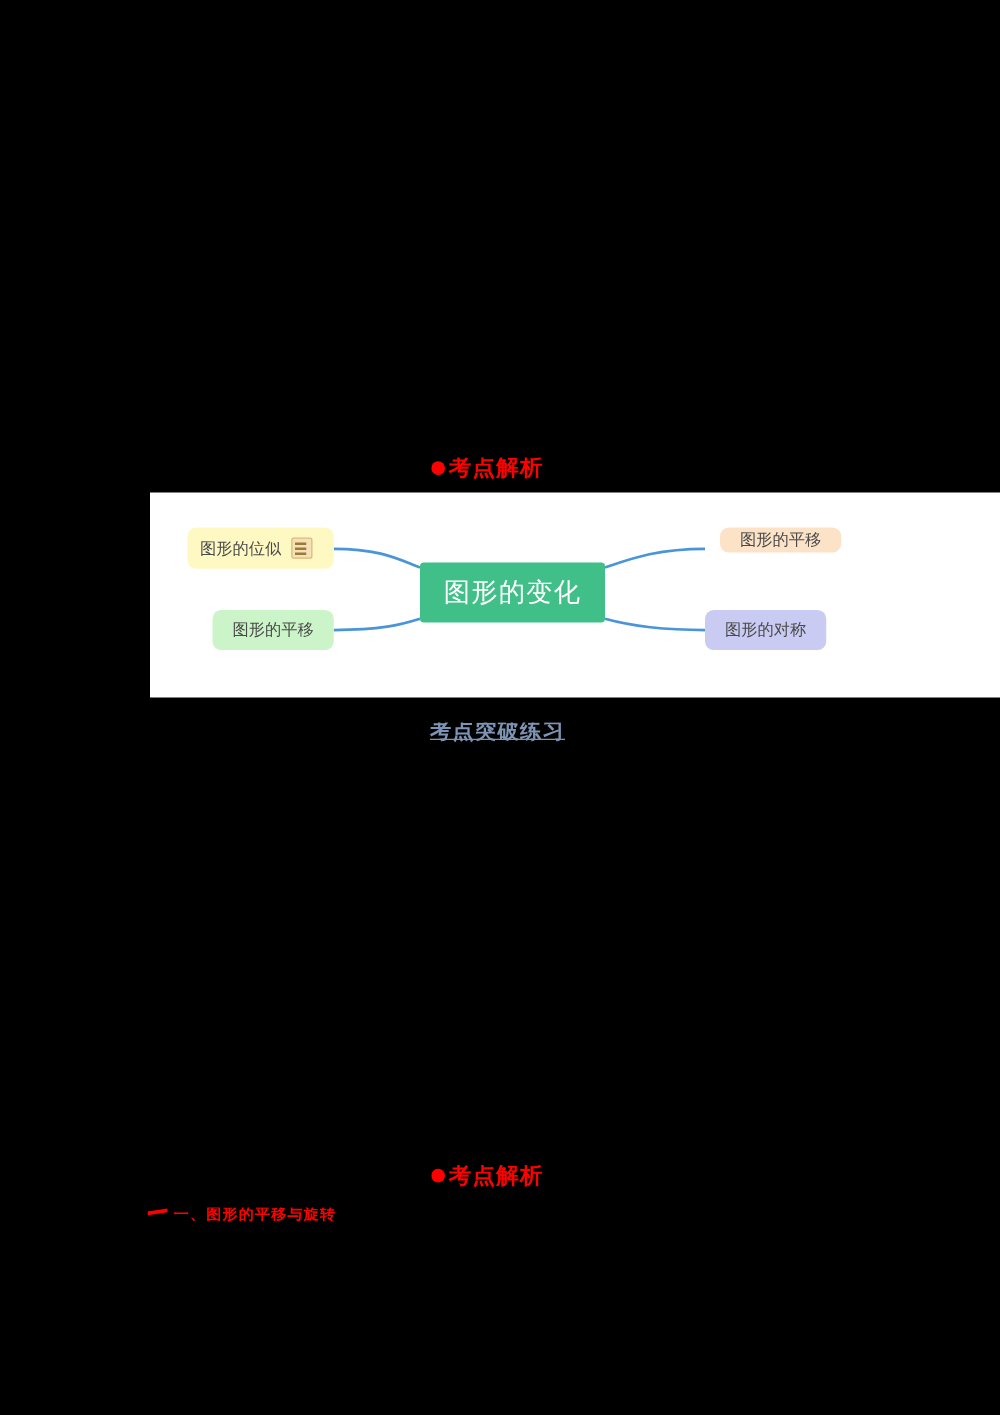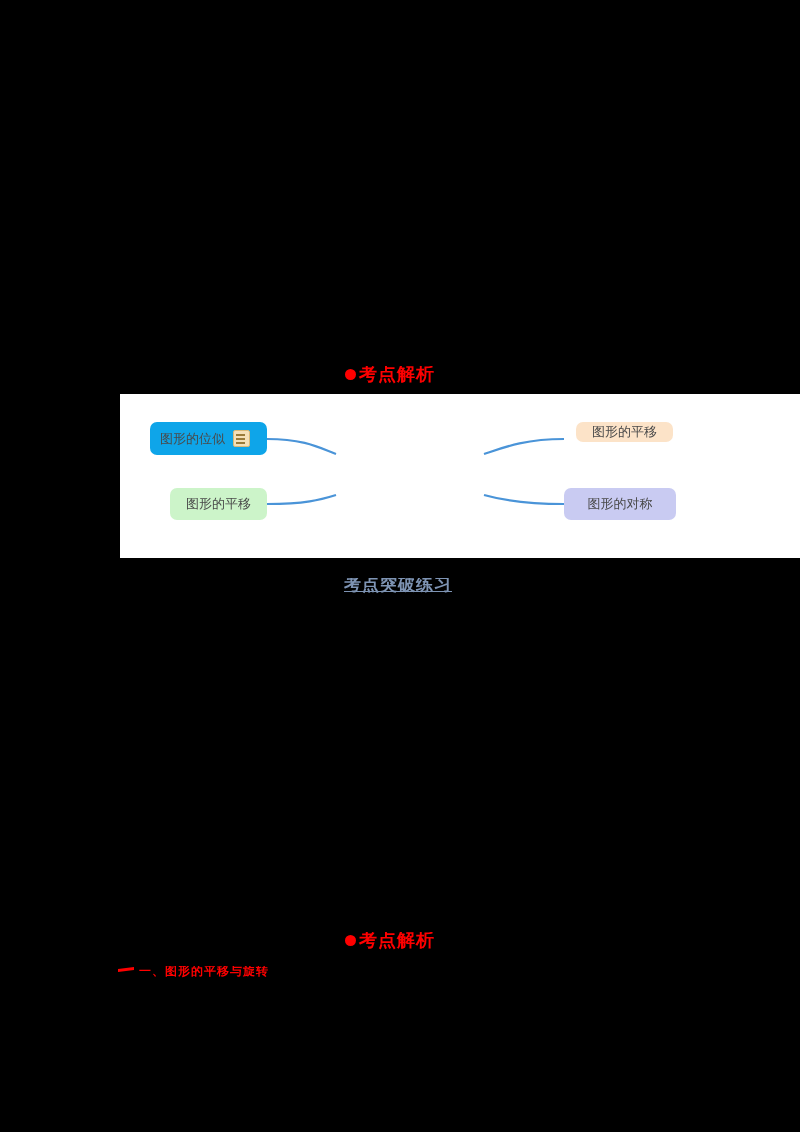--- a/index.html
+++ b/index.html
@@ -123,42 +123,42 @@
     font-size: 21px;
     border-radius: 3px;
     letter-spacing: 1px;
   }
 
   #node-similarity {
     left: 30px;
     top: 28px;
     width: 117px;
     height: 33px;
-    background: #0ea5e9;
+    background: #fef9c3;
     padding-left: 10px;
     justify-content: flex-start;
   }
   #node-rotation {
     left: 50px;
     top: 94px;
     width: 97px;
     height: 32px;
     background: #ccf4c9;
   }
   #node-translation {
     left: 456px;
     top: 28px;
     width: 97px;
     height: 20px;
     background: #fce3c8;
   }
   #node-symmetry {
     left: 444px;
     top: 94px;
-    width: 112px;
+    width: 97px;
     height: 32px;
     background: #c9cbf2;
   }
 
   .note-icon {
     display: inline-block;
     width: 15px;
     height: 15px;
     margin-left: 8px;
     background: #f5e0b8;
@@ -200,20 +200,23 @@
 
   <div class="node" id="node-similarity">
     <span>图形的位似</span>
     <span class="note-icon"></span>
   </div>
 
   <div class="node" id="node-rotation">
     <span>图形的平移</span>
   </div>
 
+  <div class="node" id="node-central">
+    <span>图形的变化</span>
+  </div>
 
   <div class="node" id="node-translation">
     <span>图形的平移</span>
   </div>
 
   <div class="node" id="node-symmetry">
     <span>图形的对称</span>
   </div>
 
 </div>

